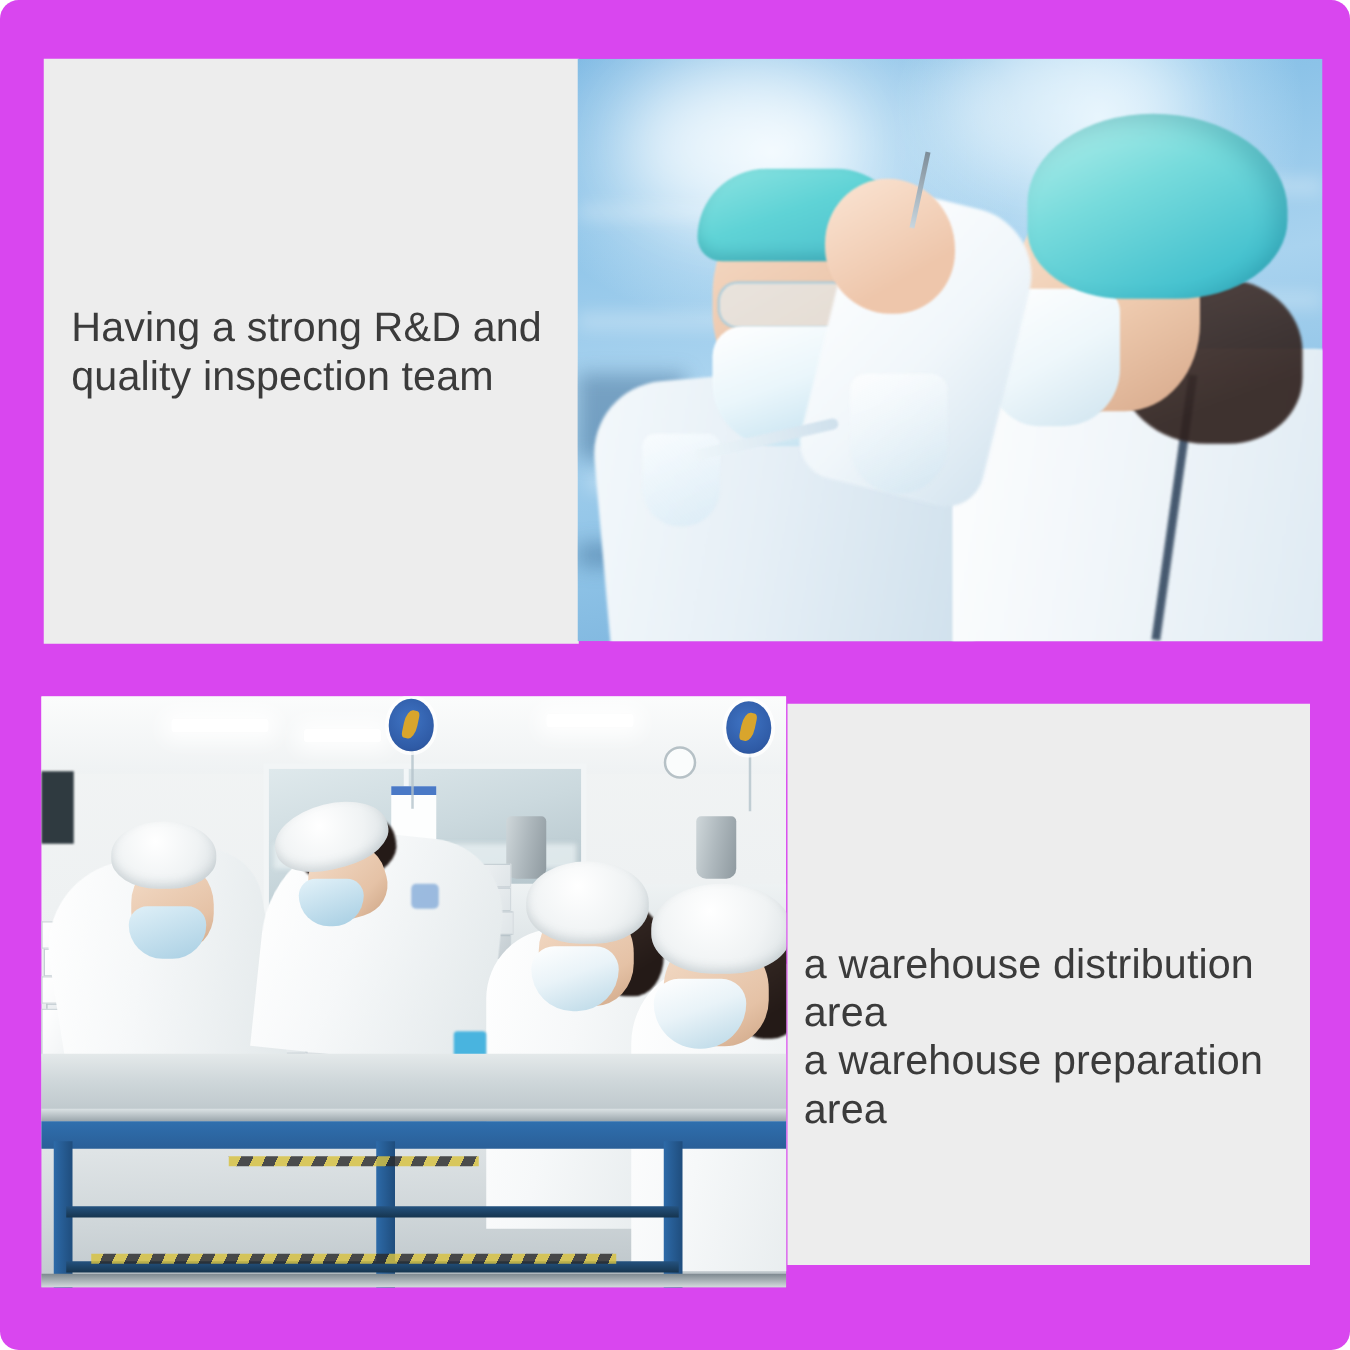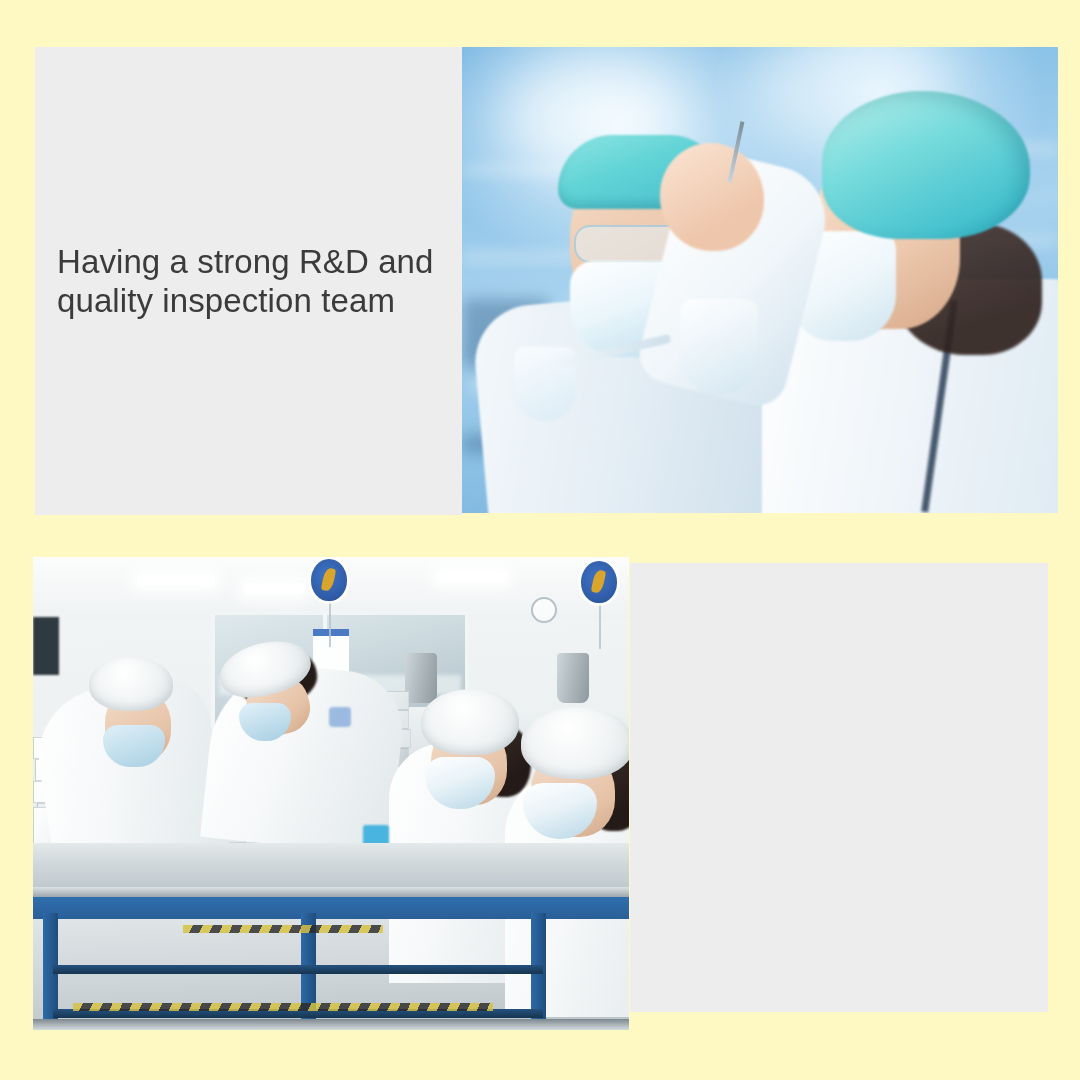--- a/index.html
+++ b/index.html
@@ -11,21 +11,22 @@
   body {
     width: 1080px;
     height: 1080px;
     overflow: hidden;
     font-family: "Liberation Sans", sans-serif;
   }
   .canvas {
     position: relative;
     width: 1080px;
     height: 1080px;
-    background: #fef9c3;
+    background: #d946ef;
+    border-radius: 15px;
   }
 
   
   .panel {
     position: absolute;
     background: #ededed;
   }
   .caption {
     position: absolute;
     color: #3b3b3b;
@@ -537,14 +538,16 @@
     <div class="frame-leg" style="left:498px;"></div>
     <div class="frame-cross" style="left:20px;  top:408px; width:490px;"></div>
     <div class="frame-cross" style="left:20px;  top:452px; width:490px;"></div>
     <div class="hazard-tape" style="left:150px; top:368px; width:200px;"></div>
     <div class="hazard-tape" style="left:40px;  top:446px; width:420px;"></div>
     <div id="floor"></div>
   </div>
 
   <div class="panel" id="row2-panel"></div>
 
+  <div class="caption" id="row2-caption">a warehouse distribution area
+a warehouse preparation area</div>
 
 </div>
 
 </body></html>

